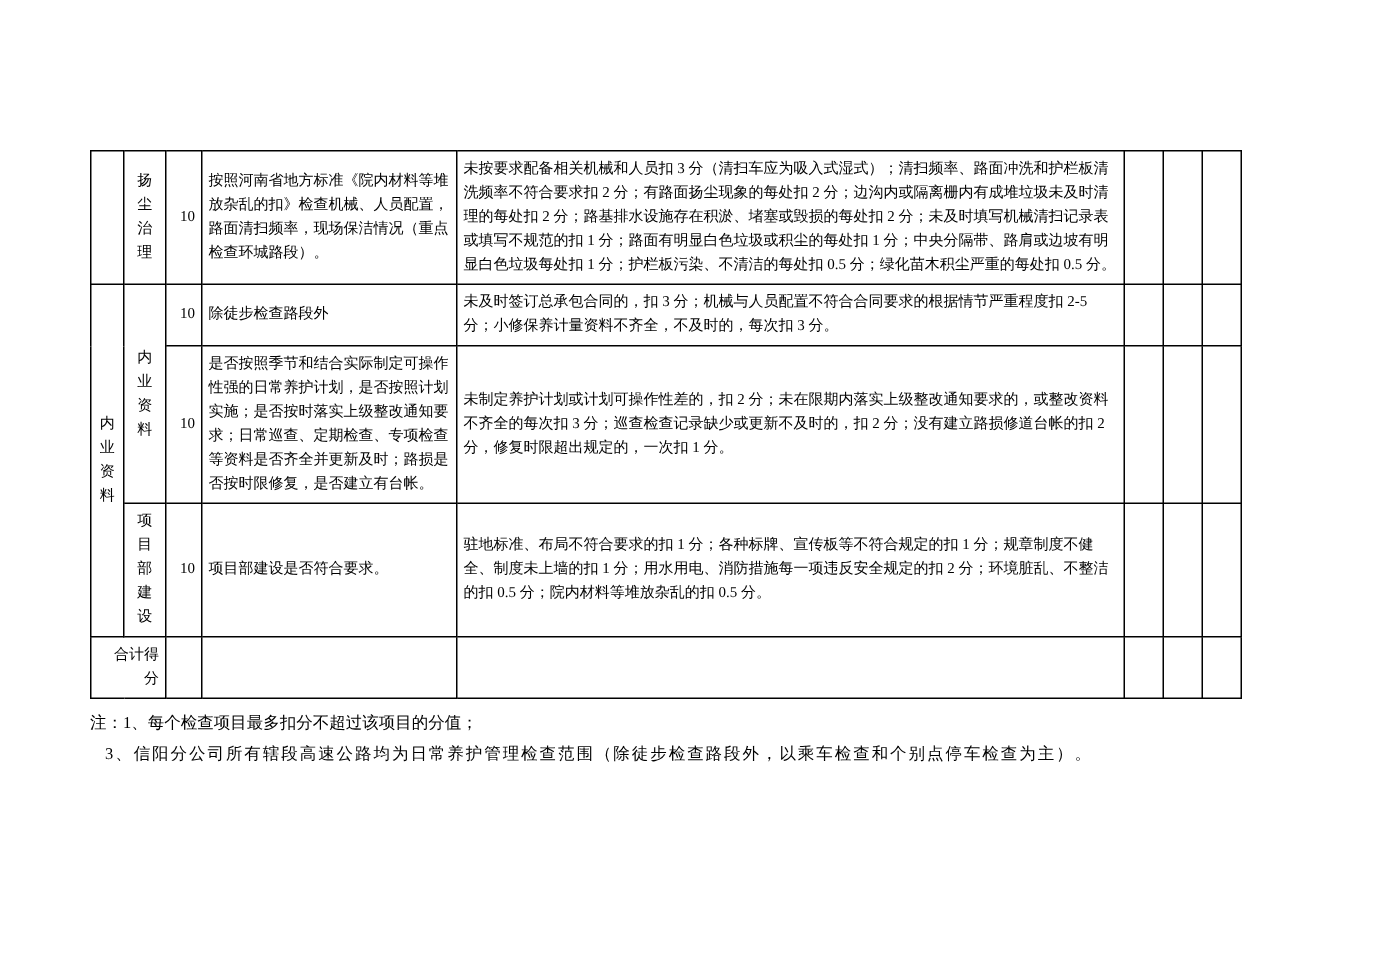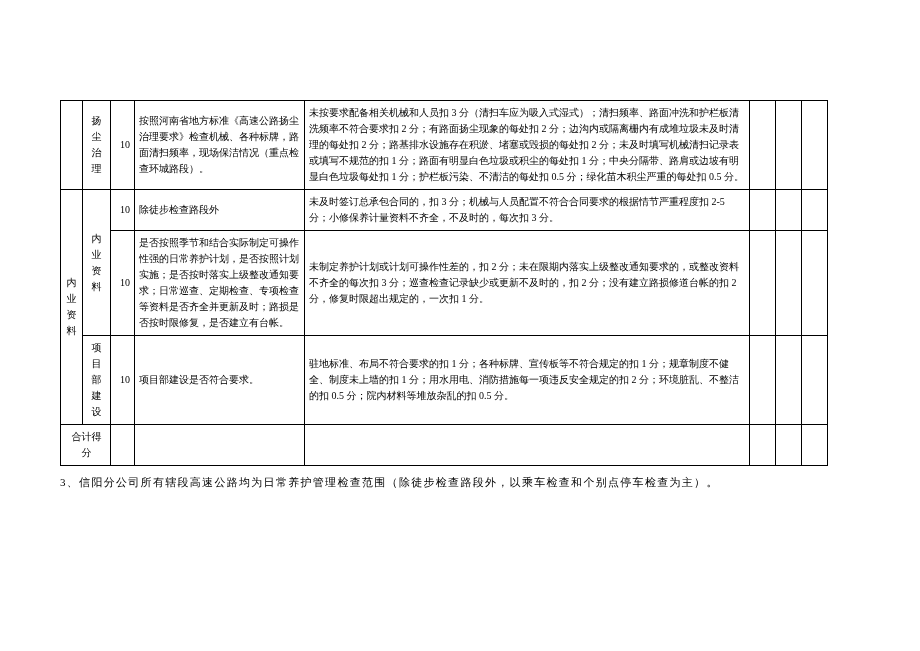--- a/index.html
+++ b/index.html
@@ -40,20 +40,21 @@
   .notes {
     margin-top: 6px;
     font-size: 11px;
     line-height: 1.9;
   }
   .notes .spaced {
     letter-spacing: 2.2px;
   }
   .notes .spaced2 {
     letter-spacing: 1.3px;
+    margin-left: 10px;
   }
 </style>
 </head>
 <body>
 
 <div class="page">
 
 <table>
   <colgroup>
     <col style="width:22px">
@@ -64,21 +65,21 @@
     <col style="width:26px">
     <col style="width:26px">
     <col style="width:26px">
   </colgroup>
 
   <tbody>
         <tr>
     <td class="vtext" style="border-top:1px solid #000;"></td>
     <td class="vtext">扬尘治理</td>
     <td class="num">10</td>
-    <td>按照河南省地方标准《高速公路扬尘治理要求》检查机械、各种标牌，路面清扫频率，现场保洁情况（重点检查环城路段）。</td>
+    <td>按照河南省地方标准《院内材料等堆放杂乱的扣》检查机械、人员配置，路面清扫频率，现场保洁情况（重点检查环城路段）。</td>
     <td>未按要求配备相关机械和人员扣 3 分（清扫车应为吸入式湿式）；清扫频率、路面冲洗和护栏板清洗频率不符合要求扣 2 分；有路面扬尘现象的每处扣 2 分；边沟内或隔离栅内有成堆垃圾未及时清理的每处扣 2 分；路基排水设施存在积淤、堵塞或毁损的每处扣 2 分；未及时填写机械清扫记录表或填写不规范的扣 1 分；路面有明显白色垃圾或积尘的每处扣 1 分；中央分隔带、路肩或边坡有明显白色垃圾每处扣 1 分；护栏板污染、不清洁的每处扣 0.5 分；绿化苗木积尘严重的每处扣 0.5 分。</td>
     <td></td>
     <td></td>
     <td></td>
   </tr>
 
   <tr>
     <td rowspan="3" class="vtext">内业资料</td>
     <td rowspan="2" class="vtext">内业资料</td>
     <td class="num">10</td>
@@ -102,28 +103,29 @@
     <td class="vtext">项目部建设</td>
     <td class="num">10</td>
     <td>项目部建设是否符合要求。</td>
     <td>驻地标准、布局不符合要求的扣 1 分；各种标牌、宣传板等不符合规定的扣 1 分；规章制度不健全、制度未上墙的扣 1 分；用水用电、消防措施每一项违反安全规定的扣 2 分；环境脏乱、不整洁的扣 0.5 分；院内材料等堆放杂乱的扣 0.5 分。</td>
     <td></td>
     <td></td>
     <td></td>
   </tr>
 
   <tr>
-    <td colspan="2" class="vtext" style="text-align:center;padding-left:6px;">合计得分</td>
+    <td colspan="2" class="vtext" style="text-align:right;padding-left:6px;">合计得分</td>
     <td></td>
     <td></td>
     <td></td>
     <td></td>
     <td></td>
     <td></td>
   </tr>
 </tbody>
     </table>
 
 <div class="notes">
+  <div>注：1、每个检查项目最多扣分不超过该项目的分值；</div>
   <div class="spaced2">3、信阳分公司所有辖段高速公路均为日常养护管理检查范围（除徒步检查路段外，以乘车检查和个别点停车检查为主）。</div>
 </div>
 
 </div>
 
 </body></html>

